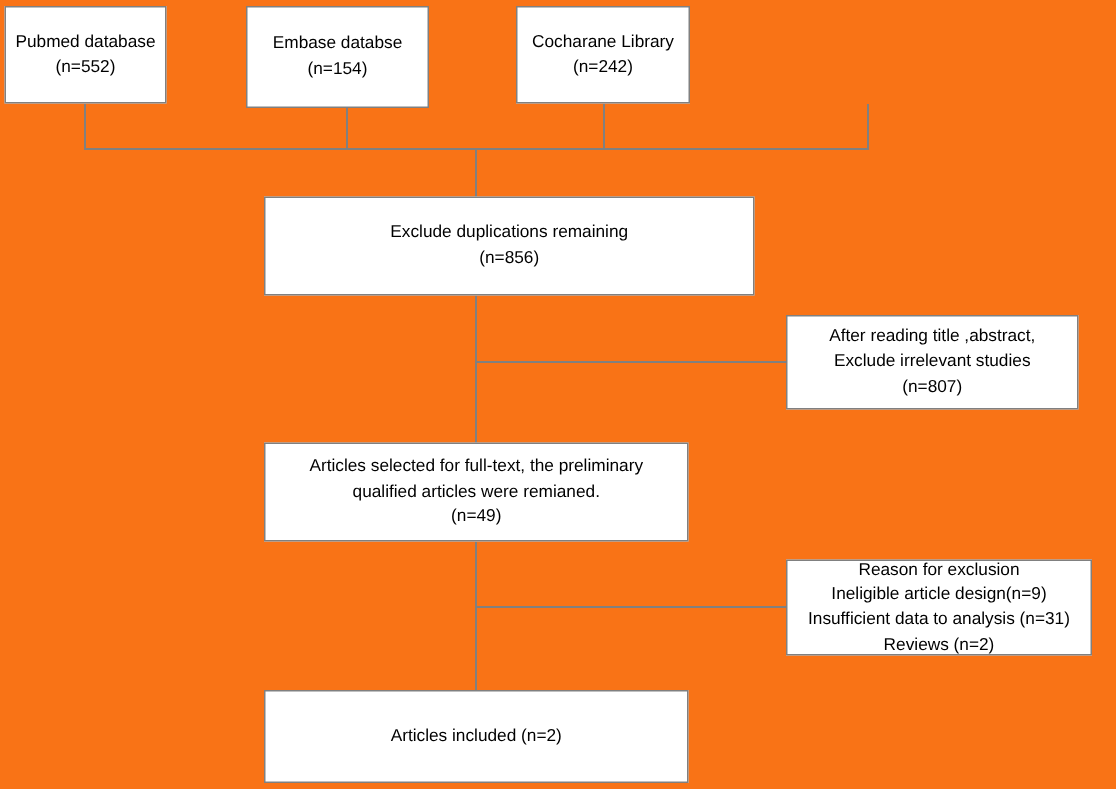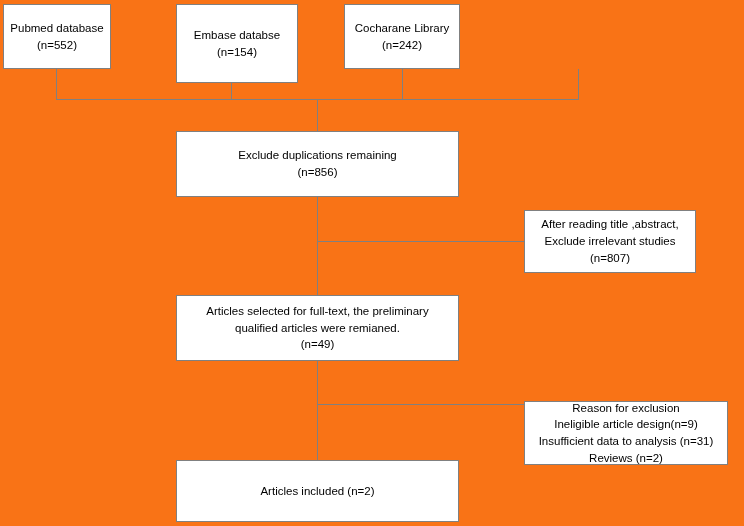--- a/index.html
+++ b/index.html
@@ -42,32 +42,32 @@
     white-space: pre-line;
   }
   .node-text {
     display: block;
     width: 100%;
     white-space: pre-line;
   }
 
   
   #node-pubmed        { left: 3px;   top: 4px;   width: 108px; height: 65px; }
-  #node-embase        { left: 176px; top: 4px;   width: 122px; height: 79px; }
+  #node-embase        { left: 164px; top: 4px;   width: 122px; height: 68px; }
   #node-cochrane      { left: 344px; top: 4px;   width: 116px; height: 65px; }
   #node-china         { left: 519px; top: 4px;   width: 116px; height: 65px; }
 
   
-  #node-duplicates    { left: 176px; top: 131px; width: 283px; height: 66px; }
+  #node-duplicates    { left: 176px; top: 131px; width: 327px; height: 66px; }
   #node-fulltext      { left: 176px; top: 295px; width: 283px; height: 66px; }
   #node-included      { left: 176px; top: 460px; width: 283px; height: 62px; }
 
   
-  #node-exclude-title { left: 524px; top: 210px; width: 172px; height: 63px; }
-  #node-exclude-reason{ left: 524px; top: 373px; width: 204px; height: 64px; margin-top: 28px; }
+  #node-exclude-title { left: 524px; top: 210px; width: 195px; height: 63px; }
+  #node-exclude-reason{ left: 524px; top: 373px; width: 204px; height: 64px; }
 </style>
 </head>
 <body>
 
 <div id="canvas">
 
   <svg id="connectors" viewBox="0 0 744 526" width="744" height="526" aria-hidden="true">
     <g stroke="#808080" stroke-width="1.2" fill="none" shape-rendering="crispEdges">
 
       <line x1="56.5" y1="69" x2="56.5" y2="99"></line>

